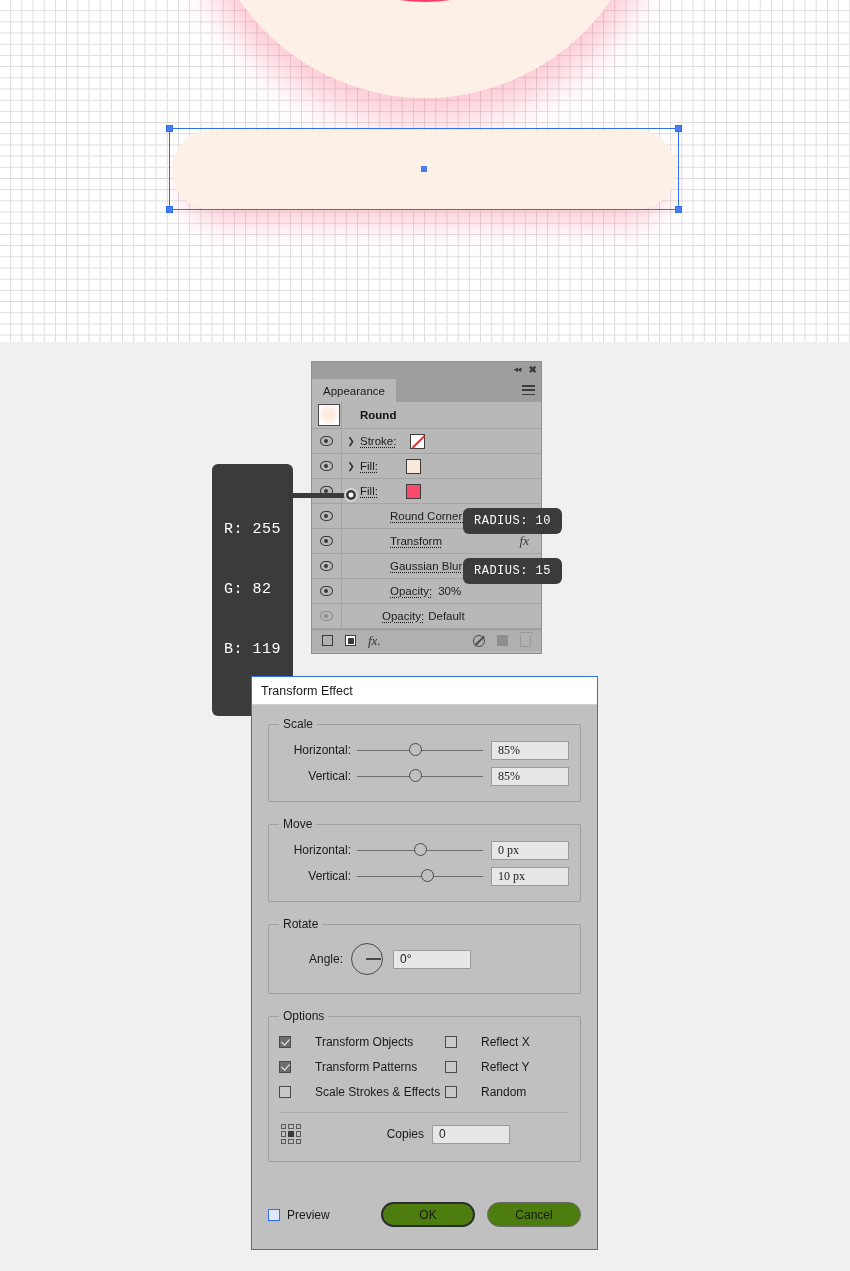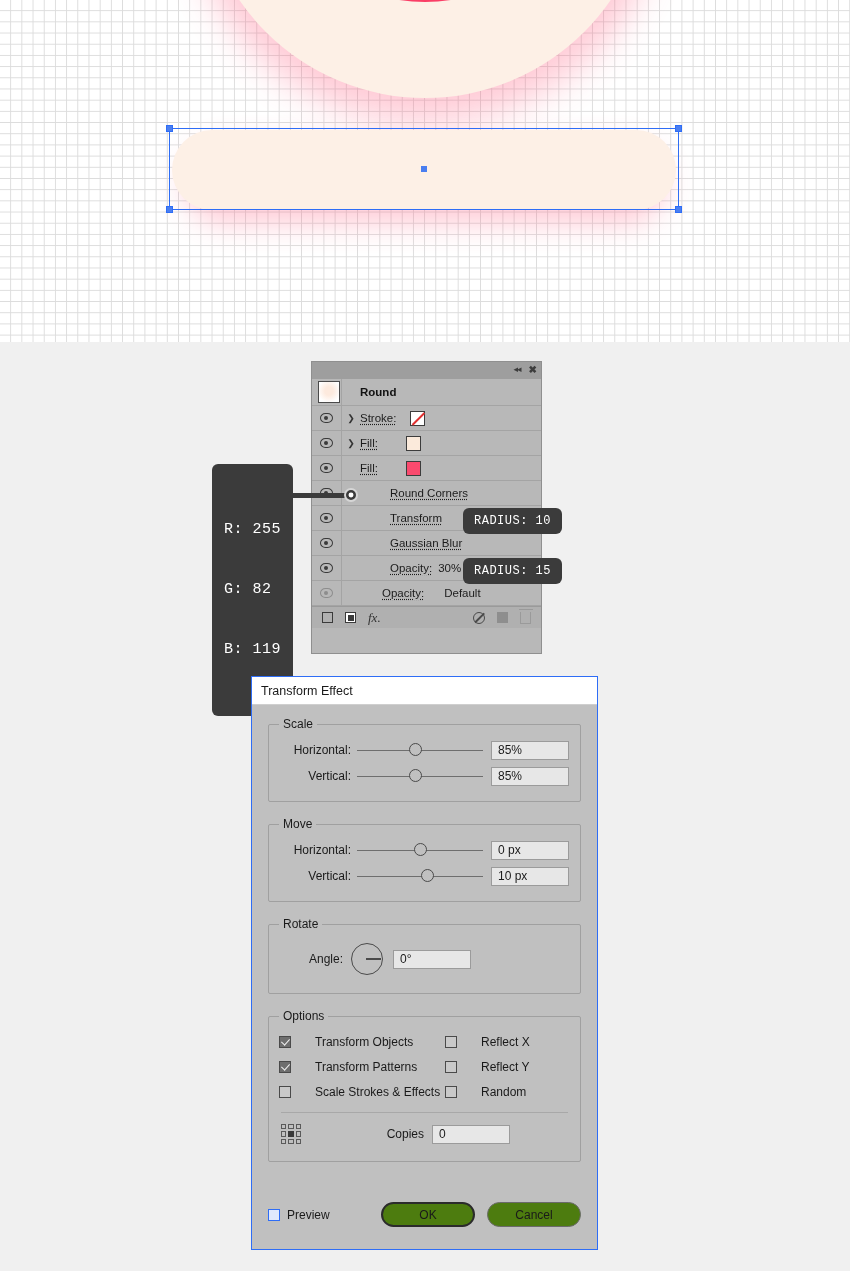--- a/index.html
+++ b/index.html
@@ -258,21 +258,21 @@
   }
   .slider .knob {
     position: absolute; top: 1px; width: 13px; height: 13px;
     border-radius: 50%; border: 1.8px solid #4a4a4a; background: #c0c0c0;
   }
   .numfield {
     background: #e7e7e7; border: 1px solid #9b9b9b;
     height: 19px; line-height: 17px; padding: 0 6px;
     font-size: 12px; color: #1a1a1a; min-width: 78px;
   }
-  .numfield.wide { width: 64px; }
+  .numfield.wide { width: 64px; font-family: Liberation Serif, serif; }
 
   .angle-row { display: flex; align-items: center; height: 44px; padding-left: 14px; }
   .angle-label { width: 58px; text-align: right; padding-right: 8px; font-size: 12px; }
   .angle-dial {
     width: 32px; height: 32px; border-radius: 50%;
     border: 1.8px solid #4a4a4a; position: relative; background: #c0c0c0;
   }
   .angle-dial::after {
     content:""; position: absolute; left: 14px; top: 14.2px;
     width: 15px; height: 1.8px; background: #4a4a4a;
@@ -346,20 +346,30 @@
   </div>
 
   <div class="appearance-panel">
     <div class="ap-titlebar">
       <div class="tb-icons">
         <span class="ic-collapse">◂◂</span>
         <span class="ic-close">✖</span>
       </div>
     </div>
 
+    <div class="ap-tabrow">
+      <div class="ap-tab">
+        <span>Appearance</span>
+      </div>
+      <div class="ap-hamburger">
+        <i></i>
+          <i></i>
+          <i></i>
+      </div>
+    </div>
 
     <div class="ap-body">
 
       <div class="ap-row thumbrow">
         <div class="col-eye">
           <span class="thumb"></span>
         </div>
         <div class="col-arrow"></div>
         <span class="row-title">Round</span>
       </div>
@@ -424,21 +434,21 @@
         <span class="lbl indent-1">Opacity:</span>
         <span class="lbl solid" style="margin-left:6px;">30%</span>
       </div>
 
       <div class="ap-row">
         <div class="col-eye">
             <span class="eye dim"></span>
           </div>
         <div class="col-arrow"></div>
         <span class="lbl indent-2">Opacity:</span>
-        <span class="lbl solid" style="margin-left:20px;">Default</span>
+        <span class="lbl solid" style="margin-left:4px;">Default</span>
       </div>
     </div>
 
     <div class="ap-footer">
       <span class="ft-sq"></span>
       <span class="ft-sq filled"></span>
       <span class="ft-fx">fx.</span>
       <span class="ft-spacer"></span>
       <span class="ft-no"></span>
       <span class="ft-dup"></span>

